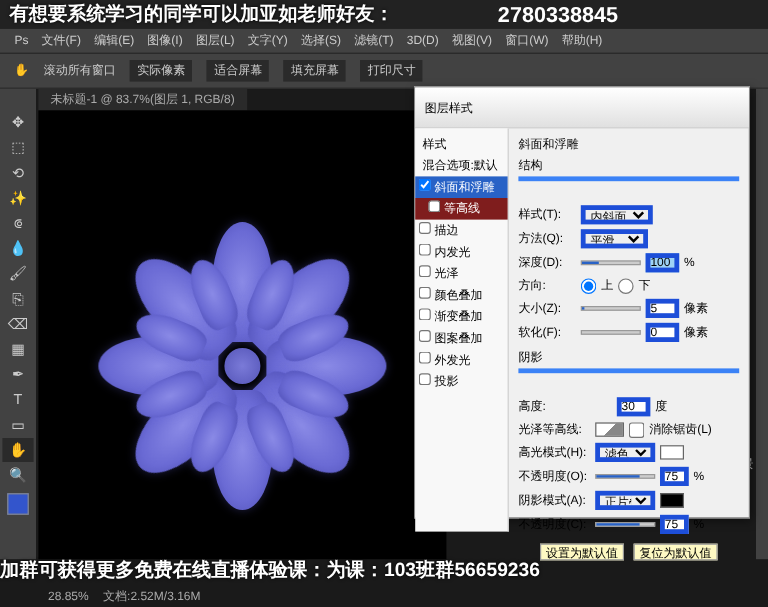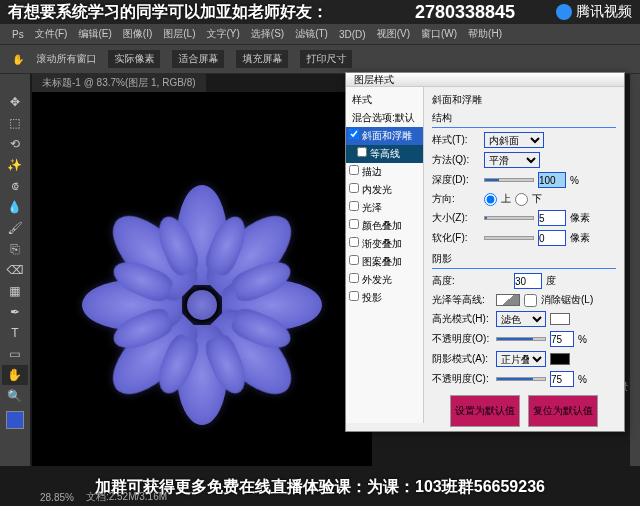--- a/index.html
+++ b/index.html
@@ -16,54 +16,50 @@
 .toolbox{position:absolute;top:74px;left:0;width:30px;bottom:40px;background:#424242;display:flex;flex-direction:column;padding:18px 2px 2px;gap:1px}
 .tool{width:26px;height:20px;display:flex;align-items:center;justify-content:center;color:#ccc;font-size:12px;cursor:pointer}
 .tool.active{background:#2a2a2a}
 .color-swatch{width:18px;height:18px;background:#3355cc;border:1px solid #888;margin:4px}
 .canvas-area{position:absolute;top:92px;left:32px;width:340px;bottom:40px;background:#000;overflow:hidden}
 .flower{position:absolute;top:50%;left:50%;transform:translate(-50%,-40%);width:260px;height:260px}
 .petal{position:absolute;width:50px;height:100px;background:radial-gradient(ellipse at center,#8a8ae6 0%,#6a6ad4 60%,#4a4ab0 100%);border-radius:50% 50% 30% 30%;top:10px;left:105px;transform-origin:50% 120px;filter:drop-shadow(0 0 4px rgba(100,100,220,.3))}
 .petal.small{width:30px;height:60px;top:35px;left:115px;transform-origin:50% 95px}
 .flower-center{position:absolute;top:50%;left:50%;width:30px;height:30px;background:radial-gradient(circle,#7a7ad8,#5555b8);border-radius:50%;transform:translate(-50%,-50%)}
 .dialog{position:absolute;top:72px;left:345px;width:280px;height:360px;background:#f0f0f0;border:1px solid #888;box-shadow:2px 2px 8px rgba(0,0,0,.5);z-index:5;font-size:10px}
-.dialog-title{height:14px;background:linear-gradient(#fff,#e0e0e0);border-bottom:1px solid #ccc;padding:0 8px;display:flex;align-items:center}
+.dialog-title{height:34px;background:linear-gradient(#fff,#e0e0e0);border-bottom:1px solid #ccc;padding:0 8px;display:flex;align-items:center}
 .dialog-body{display:flex;height:calc(100% - 22px)}
 .style-list{width:78px;border-right:1px solid #ccc;background:#f8f8f8;padding:4px 0}
 .style-header{padding:2px 6px;font-size:10px}
 .style-item{padding:2px 4px 2px 16px;font-size:10px;position:relative;cursor:pointer}
 .style-item input{position:absolute;left:3px;top:2px;width:10px;height:10px}
 .style-item.active{background:#2862c6;color:#fff}
-.style-item.sub{padding-left:24px;background:#0c4a6e;color:#fff}
+.style-item.sub{padding-left:24px;background:#7f1d1d;color:#fff}
 .settings{flex:1;padding:6px 8px;position:relative}
-.section-label{font-size:10px;margin-bottom:4px;border-bottom:1px solid #3b82f6;padding-bottom:2px}
+.section-label{font-size:10px;margin-bottom:20px;border-bottom:4px solid #3b82f6;padding-bottom:2px}
 .setting-row{display:flex;align-items:center;gap:4px;margin-bottom:4px;font-size:10px}
 .setting-row label{width:48px;text-align:left}
-.setting-row select,.setting-row input[type=text]{height:16px;font-size:10px;border:1px solid #1d4ed8}
+.setting-row select,.setting-row input[type=text]{height:16px;font-size:10px;border:4px solid #1d4ed8}
 .slider{width:50px;height:4px;background:#ccc;position:relative;border:1px solid #999}
 .slider-fill{height:100%;background:#2862c6}
-.dlg-btn{display:block;width:50px;height:32px;background:#be185d;border:1px solid #999;font-size:10px;margin-bottom:4px;text-align:center;line-height:16px}
+.dlg-btn{display:block;width:50px;height:14px;background:#fef9c3;border:1px solid #999;font-size:10px;margin-bottom:4px;text-align:center;line-height:16px}
 .bottom-btns{display:flex;gap:8px;justify-content:center;margin-top:8px}
 .right-panels{position:absolute;top:74px;right:0;width:10px;bottom:40px;background:#424242}
-.bottom-banner{position:absolute;bottom:6px;left:0;right:0;height:26px;display:flex;align-items:center;justify-content:center}
+.bottom-banner{position:absolute;bottom:18px;left:0;right:0;height:26px;display:flex;align-items:center;}
 .bottom-text{color:#fff;font-size:16px;font-weight:bold;text-shadow:0 0 3px #000}
 .status-bar{position:absolute;bottom:0;left:32px;height:18px;display:flex;align-items:center;padding:0 8px;color:#aaa;font-size:10px;gap:12px}
 .gradient-box{width:40px;height:12px;background:linear-gradient(90deg,#888,#fff);border:1px solid #666;display:inline-block}
 .color-mini{width:20px;height:12px;border:1px solid #666;display:inline-block}
 </style>
 </head>
 <body>
 
 <div class="top-banner">
   <span class="top-text">有想要系统学习的同学可以加亚如老师好友：</span>
   <span class="qq-num">2780338845</span>
-  <span class="tencent-logo">
-    <span class="icon"></span>
-    <span>腾讯视频</span>
-  </span>
 </div>
 
 <div class="ps-menu">
   <span>Ps</span>
   <span>文件(F)</span>
   <span>编辑(E)</span>
   <span>图像(I)</span>
   <span>图层(L)</span>
   <span>文字(Y)</span>
   <span>选择(S)</span>

